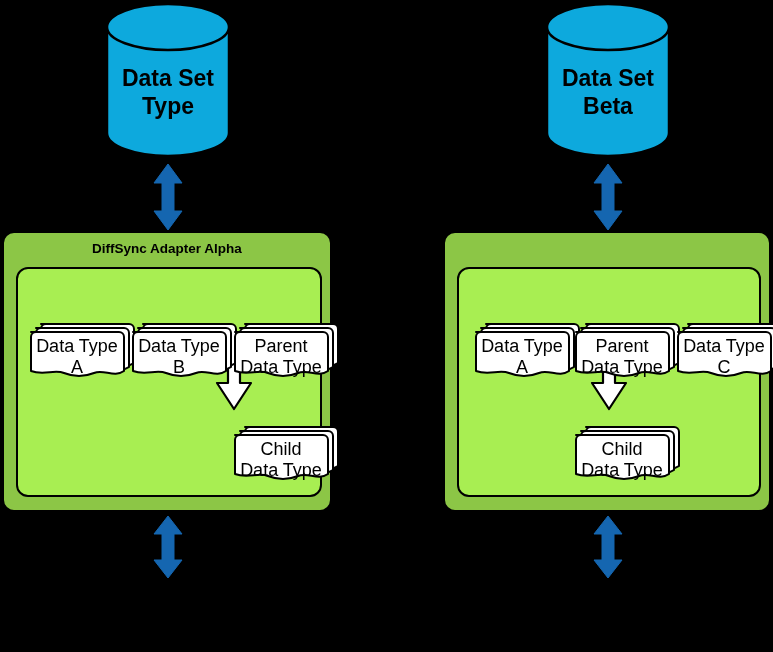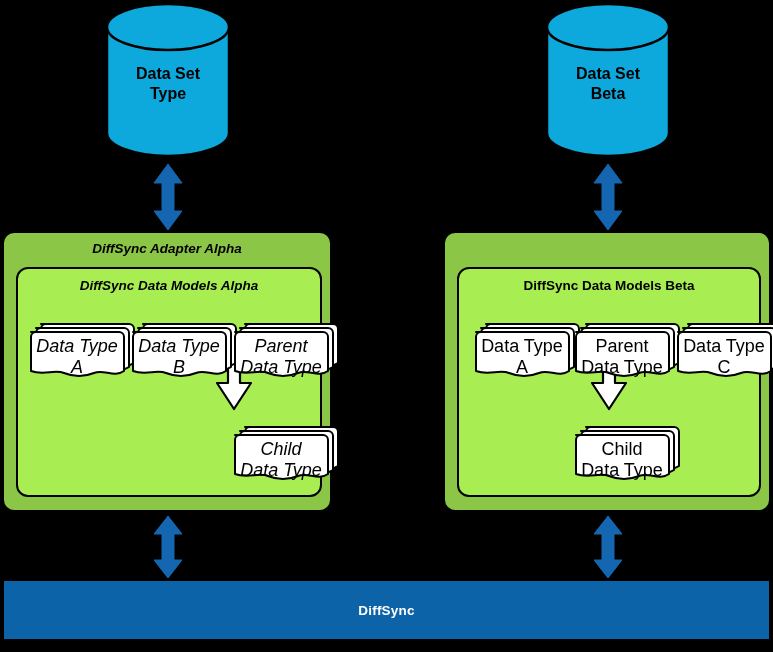--- a/index.html
+++ b/index.html
@@ -22,21 +22,21 @@
   
   .cylinder {
     position: absolute;
   }
   .cyl-label {
     position: absolute;
     left: 0;
     right: 0;
     text-align: center;
     font-weight: bold;
-    font-size: 16px;
+    font-size: 23px;
     color: #000000;
     line-height: 1.22;
     pointer-events: none;
   }
 
   
   .adapter-box {
     position: absolute;
     background: #8CC646;
     border: 2px solid #000000;
@@ -137,25 +137,24 @@
   </div>
 
   <svg class="arrow-svg" style="left:148px; top:163px;" width="40" height="68">
     <path d="M20,1 L34,20 L26,20 L26,48 L34,48 L20,67 L6,48 L14,48 L14,20 L6,20 Z" fill="#1566B0" stroke="#1566B0" stroke-width="1"></path>
   </svg>
 
   <svg class="arrow-svg" style="left:588px; top:163px;" width="40" height="68">
     <path d="M20,1 L34,20 L26,20 L26,48 L34,48 L20,67 L6,48 L14,48 L14,20 L6,20 Z" fill="#1566B0" stroke="#1566B0" stroke-width="1"></path>
   </svg>
 
-  <div class="adapter-box" style="left:2px; top:231px; width:330px; height:281px;font-style:italic;">
+  <div class="adapter-box" style="left:2px; top:231px; width:330px; height:281px;">
     <div class="adapter-title">DiffSync Adapter Alpha</div>
 
     <div class="models-box" style="left:12px; top:34px; width:306px; height:230px;">
-      <div class="models-title">DiffSync Data Models Alpha</div>
 
       <svg class="arrow-svg" style="left:193px; top:78px;" width="46" height="66">
         <path d="M17,0 L29,0 L29,36 L40,36 L23,62 L6,36 L17,36 Z" fill="#FFFFFF" stroke="#000000" stroke-width="2.2" stroke-linejoin="round"></path>
       </svg>
 
       <div class="doc-card" style="left:6px; top:52px; width:112px; height:60px;">
         <svg width="112" height="60" viewBox="0 0 112 60">
           <g fill="#FFFFFF" stroke="#000000" stroke-width="2" stroke-linejoin="round">
             <path d="M17,3 h88 a5,5 0 0 1 5,5 v34 c-10,7 -20,-2 -30,2 c-10,4 -20,4 -30,0 c-10,-4 -20,3 -33,-2 v-34 a5,5 0 0 1 5,-5 z"></path>
             <path d="M12,7 h88 a5,5 0 0 1 5,5 v34 c-10,7 -20,-2 -30,2 c-10,4 -20,4 -30,0 c-10,-4 -20,3 -33,-2 v-34 a5,5 0 0 1 5,-5 z"></path>
@@ -209,21 +208,20 @@
           <span>Data Type</span>
         </div>
       </div>
 
     </div>
   </div>
 
   <div class="adapter-box" style="left:443px; top:231px; width:328px; height:281px;">
 
     <div class="models-box" style="left:12px; top:34px; width:304px; height:230px;">
-      <div class="models-title">DiffSync Data Models Beta</div>
 
       <svg class="arrow-svg" style="left:127px; top:78px;" width="46" height="66">
         <path d="M17,0 L29,0 L29,36 L40,36 L23,62 L6,36 L17,36 Z" fill="#FFFFFF" stroke="#000000" stroke-width="2.2" stroke-linejoin="round"></path>
       </svg>
 
       <div class="doc-card" style="left:10px; top:52px; width:112px; height:60px;">
         <svg width="112" height="60" viewBox="0 0 112 60">
           <g fill="#FFFFFF" stroke="#000000" stroke-width="2" stroke-linejoin="round">
             <path d="M17,3 h88 a5,5 0 0 1 5,5 v34 c-10,7 -20,-2 -30,2 c-10,4 -20,4 -30,0 c-10,-4 -20,3 -33,-2 v-34 a5,5 0 0 1 5,-5 z"></path>
             <path d="M12,7 h88 a5,5 0 0 1 5,5 v34 c-10,7 -20,-2 -30,2 c-10,4 -20,4 -30,0 c-10,-4 -20,3 -33,-2 v-34 a5,5 0 0 1 5,-5 z"></path>
@@ -282,17 +280,14 @@
   </div>
 
   <svg class="arrow-svg" style="left:148px; top:515px;" width="40" height="64">
     <path d="M20,1 L34,19 L26,19 L26,45 L34,45 L20,63 L6,45 L14,45 L14,19 L6,19 Z" fill="#1566B0" stroke="#1566B0" stroke-width="1"></path>
   </svg>
 
   <svg class="arrow-svg" style="left:588px; top:515px;" width="40" height="64">
     <path d="M20,1 L34,19 L26,19 L26,45 L34,45 L20,63 L6,45 L14,45 L14,19 L6,19 Z" fill="#1566B0" stroke="#1566B0" stroke-width="1"></path>
   </svg>
 
-  <div class="diffsync-bar" style="left:4px; top:581px; width:765px; height:58px;">
-    <span class="diffsync-bar-label">DiffSync</span>
-  </div>
 
 </div>
 
 </body></html>

